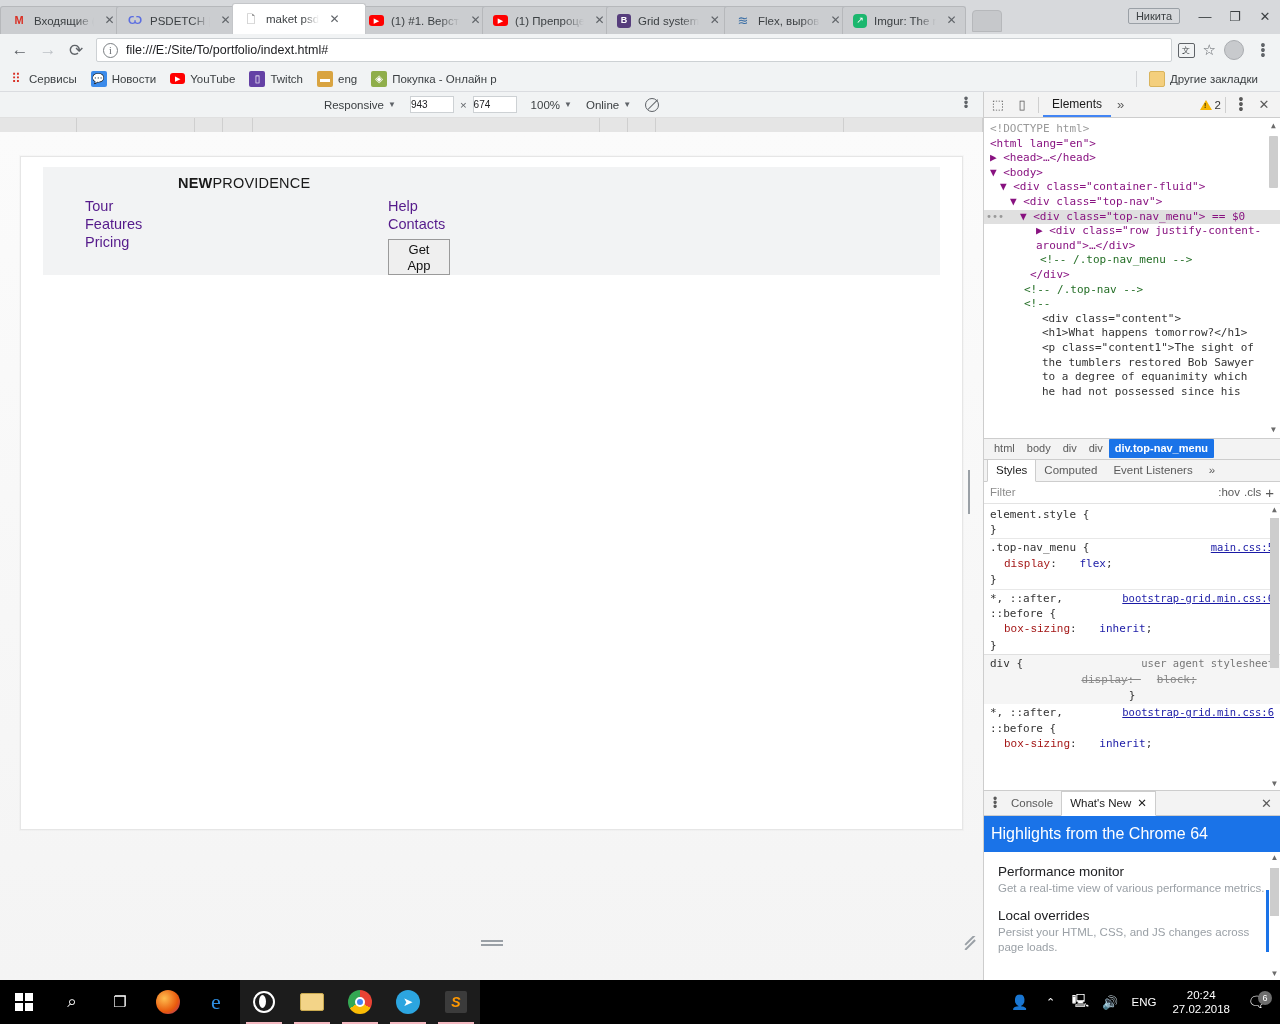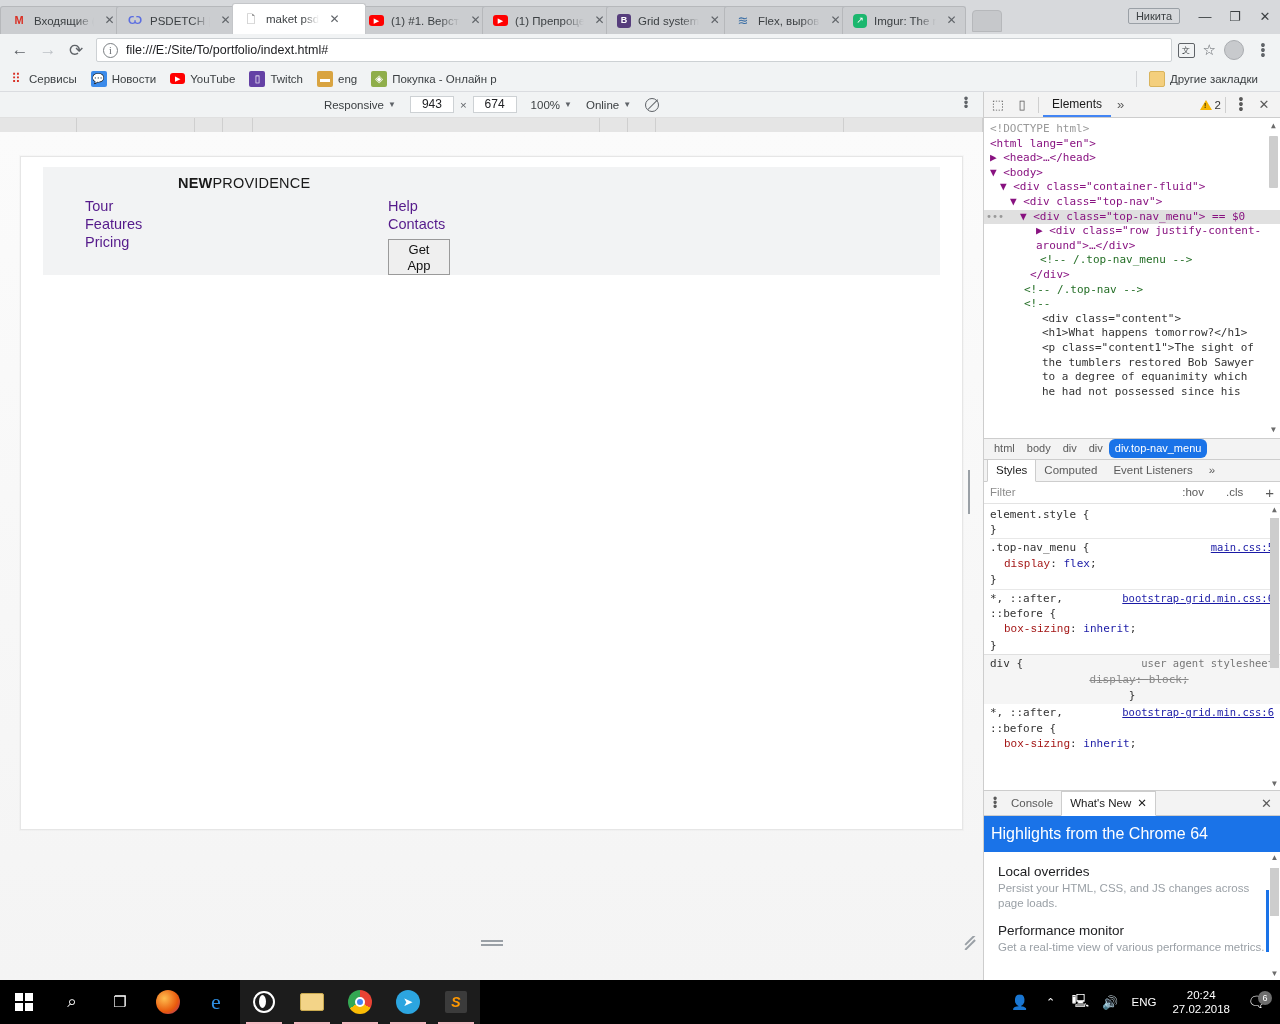--- a/index.html
+++ b/index.html
@@ -124,21 +124,21 @@
   .devtoolbar {
     position: absolute; top: 92px; left: 0; width: 983px; height: 26px;
     background: #f1f3f4; border-bottom: 1px solid #e0e0e0;
     display: flex; align-items: center; justify-content: center;
     font-size: 11.5px; color: #3c4043;
   }
   .dt-item { display: flex; align-items: center; margin: 0 7px; }
   .caret { font-size: 8px; margin-left: 4px; color: #5f6368; }
   .dim-box {
     width: 44px; height: 17px; border: 1px solid #cdd1d4; background: #fff;
-    text-align: center; font-size: 12px; line-height: 15px; color: #202124;
+    font-size: 10px; line-height: 15px; color: #202124;
   }
   .times { margin: 0 6px; color: #5f6368; }
   .dt-kebab {
     position: absolute; right: 10px; top: 5px; color: #5f6368;
     font-size: 13px; line-height: 4px; text-align: center; width: 14px;
   }
   .dt-kebab span { display: block; }
   .nocircle {
     width: 14px; height: 14px; border-radius: 50%; border: 1.4px solid #5f6368;
     position: relative;
@@ -266,55 +266,55 @@
   .dom-scroll .thumb {
     position: absolute; top: 14px; width: 9px; height: 52px; background: #cdcdcd; border-radius: 1px;
   }
 
   .crumbs {
     height: 21px; background: #f3f3f3; border-top: 1px solid #cdcdcd;
     display: flex; align-items: center; font-size: 11px; color: #5a5a5a;
     padding: 0 4px; flex: none; font-family: "Liberation Sans", sans-serif;
   }
   .crumb { padding: 0 6px; line-height: 19px; }
-  .crumb.sel { background: #1a73e8; color: #fff; border-radius: 6px; font-weight: normal; }
+  .crumb.sel { background: #1a73e8; color: #fff; border-radius: 1px; font-weight: bold; }
 
   .styles-tabbar {
     height: 23px; background: #f3f3f3; border-top: 1px solid #cdcdcd;
     border-bottom: 1px solid #cdcdcd; display: flex; align-items: center;
     padding: 0 3px; flex: none;
   }
   .st-tab { font-size: 11.5px; color: #5a5a5a; padding: 0 8px; line-height: 21px; }
   .st-tab.sel { background: #fff; border: 1px solid #cdcdcd; border-bottom-color: #fff;
      color: #1a1a1a; margin-bottom: -1px; }
 
   .filter-row {
     height: 22px; border-bottom: 1px solid #e3e3e3; display: flex;
     align-items: center; padding: 0 6px; font-size: 11.5px; color: #8c8c8c; flex: none;
   }
-  .filter-row .fr-right { margin-left: auto; display: flex; align-items: center; gap: 22px; color: #5a5a5a; }
+  .filter-row .fr-right { margin-left: auto; display: flex; align-items: center; gap: 4px; color: #5a5a5a; }
   .plus { font-size: 15px; color: #5a5a5a; }
 
   .styles-body {
     flex: 1 1 auto; overflow: hidden; position: relative;
     font-family: "DejaVu Sans Mono", monospace; font-size: 11px; line-height: 15.4px;
     padding: 2px 6px 2px 6px; background: #fff; color: #333;
   }
   .rule { padding: 1px 0; }
   .rule.ua { background: #f5f5f5; margin: 0 -6px; padding: 1px 6px; }
   .rule-head { display: flex; }
   .sel-txt { color: #333; }
   .src {
     margin-left: auto; color: #1a1aa6; text-decoration: underline; font-size: 10.5px;
     white-space: nowrap;
   }
   .src.ua { color: #777; text-decoration: none; }
   .prop { padding-left: 14px; }
   .prop .pname { color: #a31515; font-family: Liberation Mono, monospace; }
-  .prop .pval { color: #1a1aa6; }
+  .prop .pval { color: #1a1aa6; margin-left: 16px; }
   .prop.struck { text-decoration: line-through; color: #888; }
   .prop.struck .pname, .prop.struck .pval { color: #888; }
   .pseudo-hdr {
     background: #eaeaea; margin: 0 -6px; padding: 2px 6px;
     font-family: "Liberation Sans", sans-serif; font-size: 11.5px; color: #333;
   }
   .st-scroll { position: absolute; right: 1px; top: 2px; width: 9px; bottom: 2px; }
   .st-scroll .up, .st-scroll .dn { color: #6b6b6b; font-size: 8px; text-align: center; line-height: 8px; }
   .st-scroll .thumb { position: absolute; top: 12px; width: 9px; height: 150px; background: #cdcdcd; }
 
@@ -698,26 +698,26 @@
         </span>
         <span class="dw-tab sel">
           <span>What's New</span>
           <span>✕</span>
         </span>
         <span class="dw-close">✕</span>
       </div>
       <div class="wn-banner">Highlights from the Chrome 64</div>
       <div class="wn-body">
         <div class="wn-item">
+          <div class="wn-title">Performance monitor</div>
+          <div class="wn-desc">Get a real-time view of various performance metrics.</div>
+        </div>
+        <div class="wn-item">
           <div class="wn-title">Local overrides</div>
           <div class="wn-desc">Persist your HTML, CSS, and JS changes across page loads.</div>
-        </div>
-        <div class="wn-item">
-          <div class="wn-title">Performance monitor</div>
-          <div class="wn-desc">Get a real-time view of various performance metrics.</div>
         </div>
         <div class="blue-edge"></div>
         <div class="wn-scroll">
           <div class="up">▲</div>
           <div class="thumb"></div>
           <div class="dn" style="position:absolute;bottom:0;width:9px;">▼</div>
         </div>
       </div>
     </div>
   </div>

